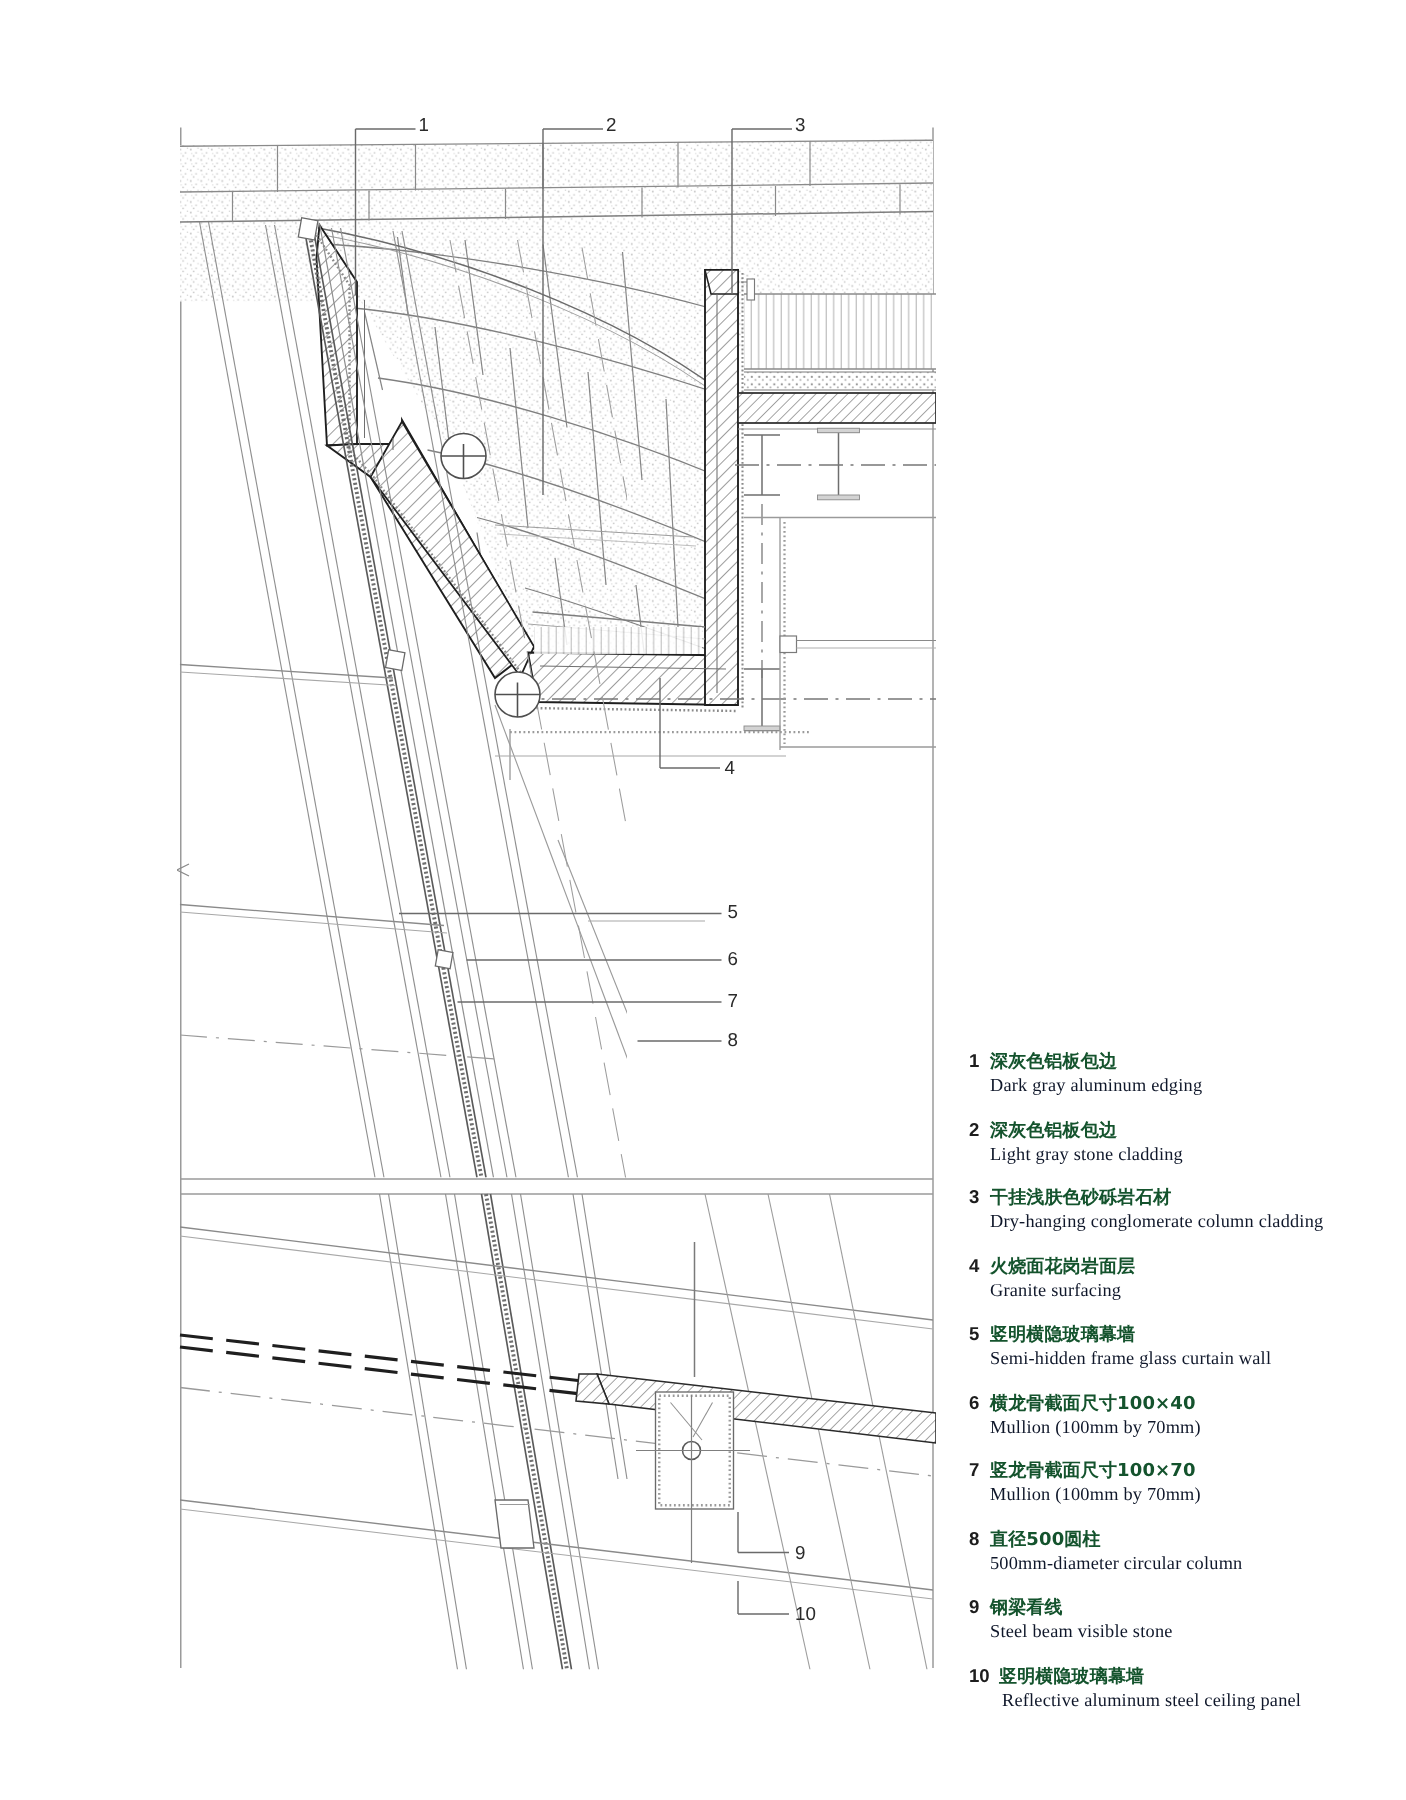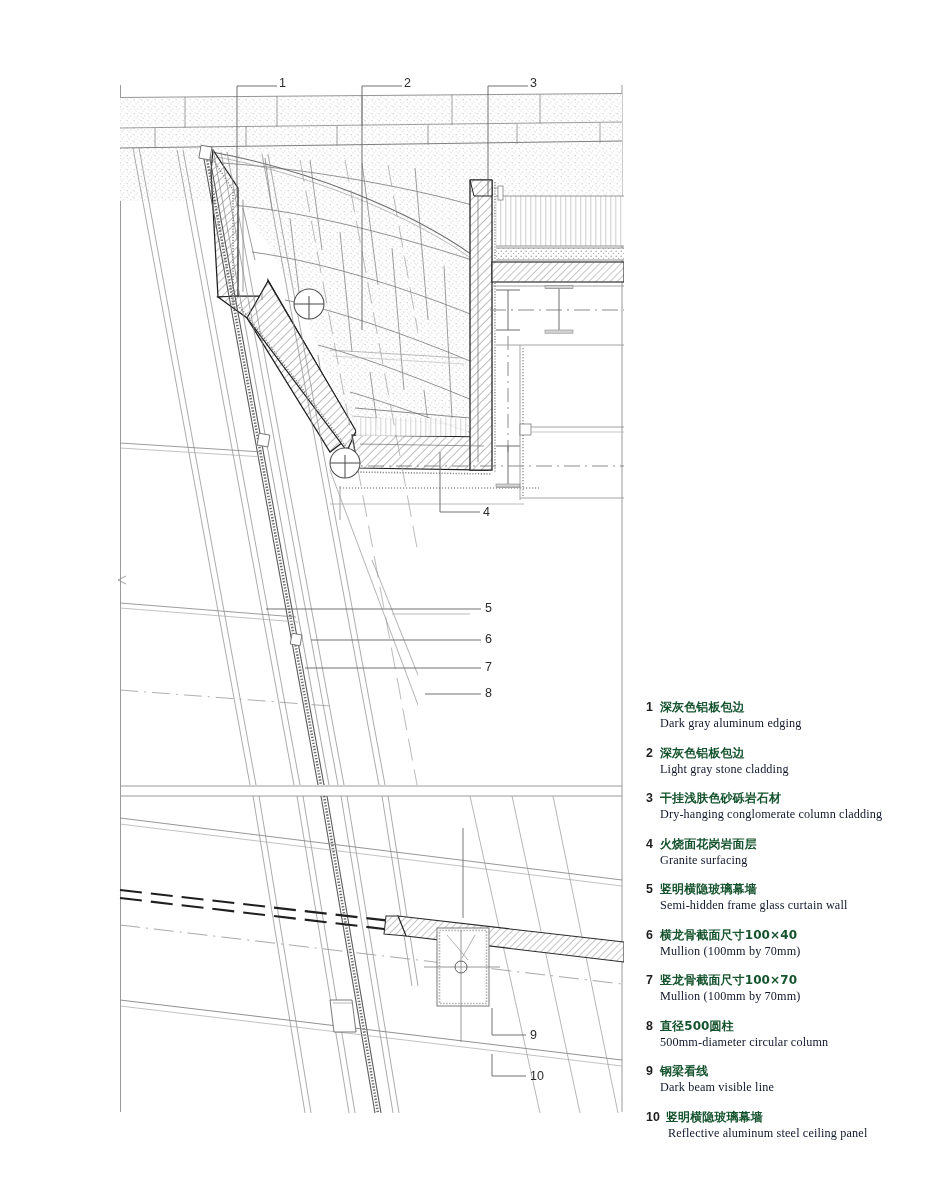--- a/index.html
+++ b/index.html
@@ -447,21 +447,21 @@
         <span class="legend-cn">直径500圆柱</span>
       </div>
       <div class="legend-en">500mm-diameter circular column</div>
     </div>
 
     <div class="legend-item">
       <div class="legend-row">
         <span class="legend-num">9</span>
         <span class="legend-cn">钢梁看线</span>
       </div>
-      <div class="legend-en">Dark beam visible line</div>
+      <div class="legend-en">Steel beam visible stone</div>
     </div>
 
     <div class="legend-item">
       <div class="legend-row">
         <span class="legend-num wide">10</span>
         <span class="legend-cn">竖明横隐玻璃幕墙</span>
       </div>
       <div class="legend-en wide">Reflective aluminum steel ceiling panel</div>
     </div>
 

